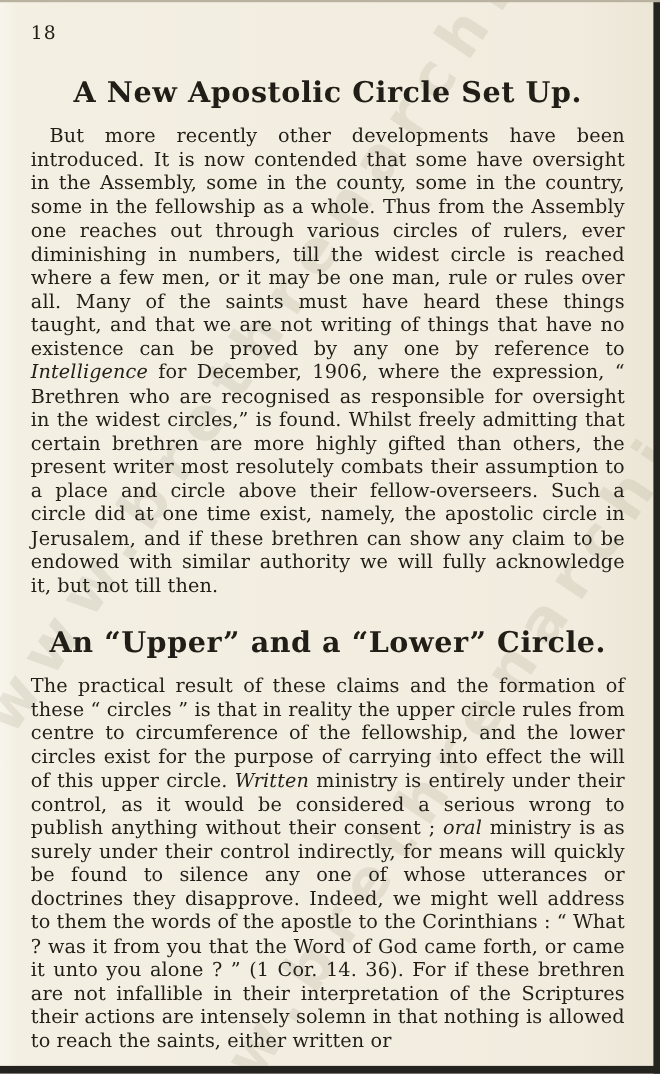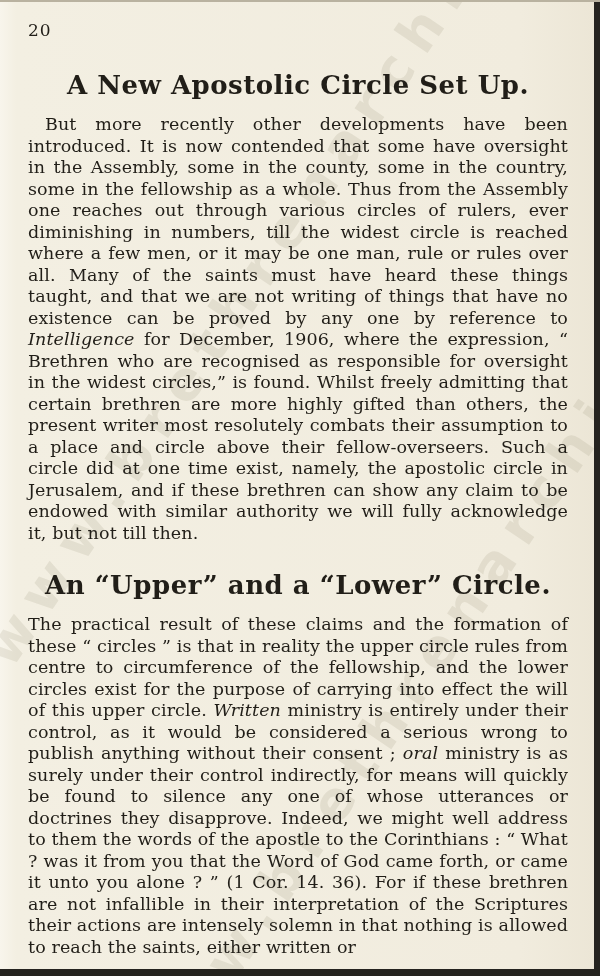--- a/index.html
+++ b/index.html
@@ -110,21 +110,21 @@
 <div class="page">
 
   <div class="watermark">
     <span class="wm-line wm1">www.brethrenarchive.org</span>
     <span class="wm-line wm2">www.brethrenarchive.org</span>
   </div>
 
   <div class="content">
 
     <header class="running-head">
-      <span class="page-number">20</span>
+      <span class="page-number">18</span>
     </header>
 
     <h1 class="section-heading">A New Apostolic Circle Set Up.</h1>
 
     <p class="body-text indent"><span>But more recently other developments have been introduced. It is now contended that some have oversight in the Assembly, some in the county, some in the country, some in the fellowship as a whole. Thus from the Assembly one reaches out through various circles of rulers, ever diminishing in numbers, till the widest circle is reached where a few men, or it may be one man, rule or rules over all. Many of the saints must have heard these things taught, and that we are not writing of things that have no existence can be proved by any one by reference to </span><em>Intelligence</em><span> for December, 1906, where the expression, “ Brethren who are recognised as responsible for oversight in the widest circles,” is found. Whilst freely admitting that certain brethren are more highly gifted than others, the present writer most resolutely combats their assumption to a place and circle above their fellow-overseers. Such a circle did at one time exist, namely, the apostolic circle in Jerusalem, and if these brethren can show any claim to be endowed with similar authority we will fully acknowledge it, but not till then.</span></p>
 
     <h1 class="section-heading">An “Upper” and a “Lower” Circle.</h1>
 
     <p class="body-text"><span>The practical result of these claims and the formation of these “ circles ” is that in reality the upper circle rules from centre to circumference of the fellowship, and the lower circles exist for the purpose of carrying into effect the will of this upper circle. </span><em>Written</em><span> ministry is entirely under their control, as it would be considered a serious wrong to publish anything without their consent ; </span><em>oral</em><span> ministry is as surely under their control indirectly, for means will quickly be found to silence any one of whose utterances or doctrines they disapprove. Indeed, we might well address to them the words of the apostle to the Corinthians : “ What ? was it from you that the Word of God came forth, or came it unto you alone ? ” (1 Cor. 14. 36). For if these brethren are not infallible in their interpretation of the Scriptures their actions are intensely solemn in that nothing is allowed to reach the saints, either written or</span></p>
 

